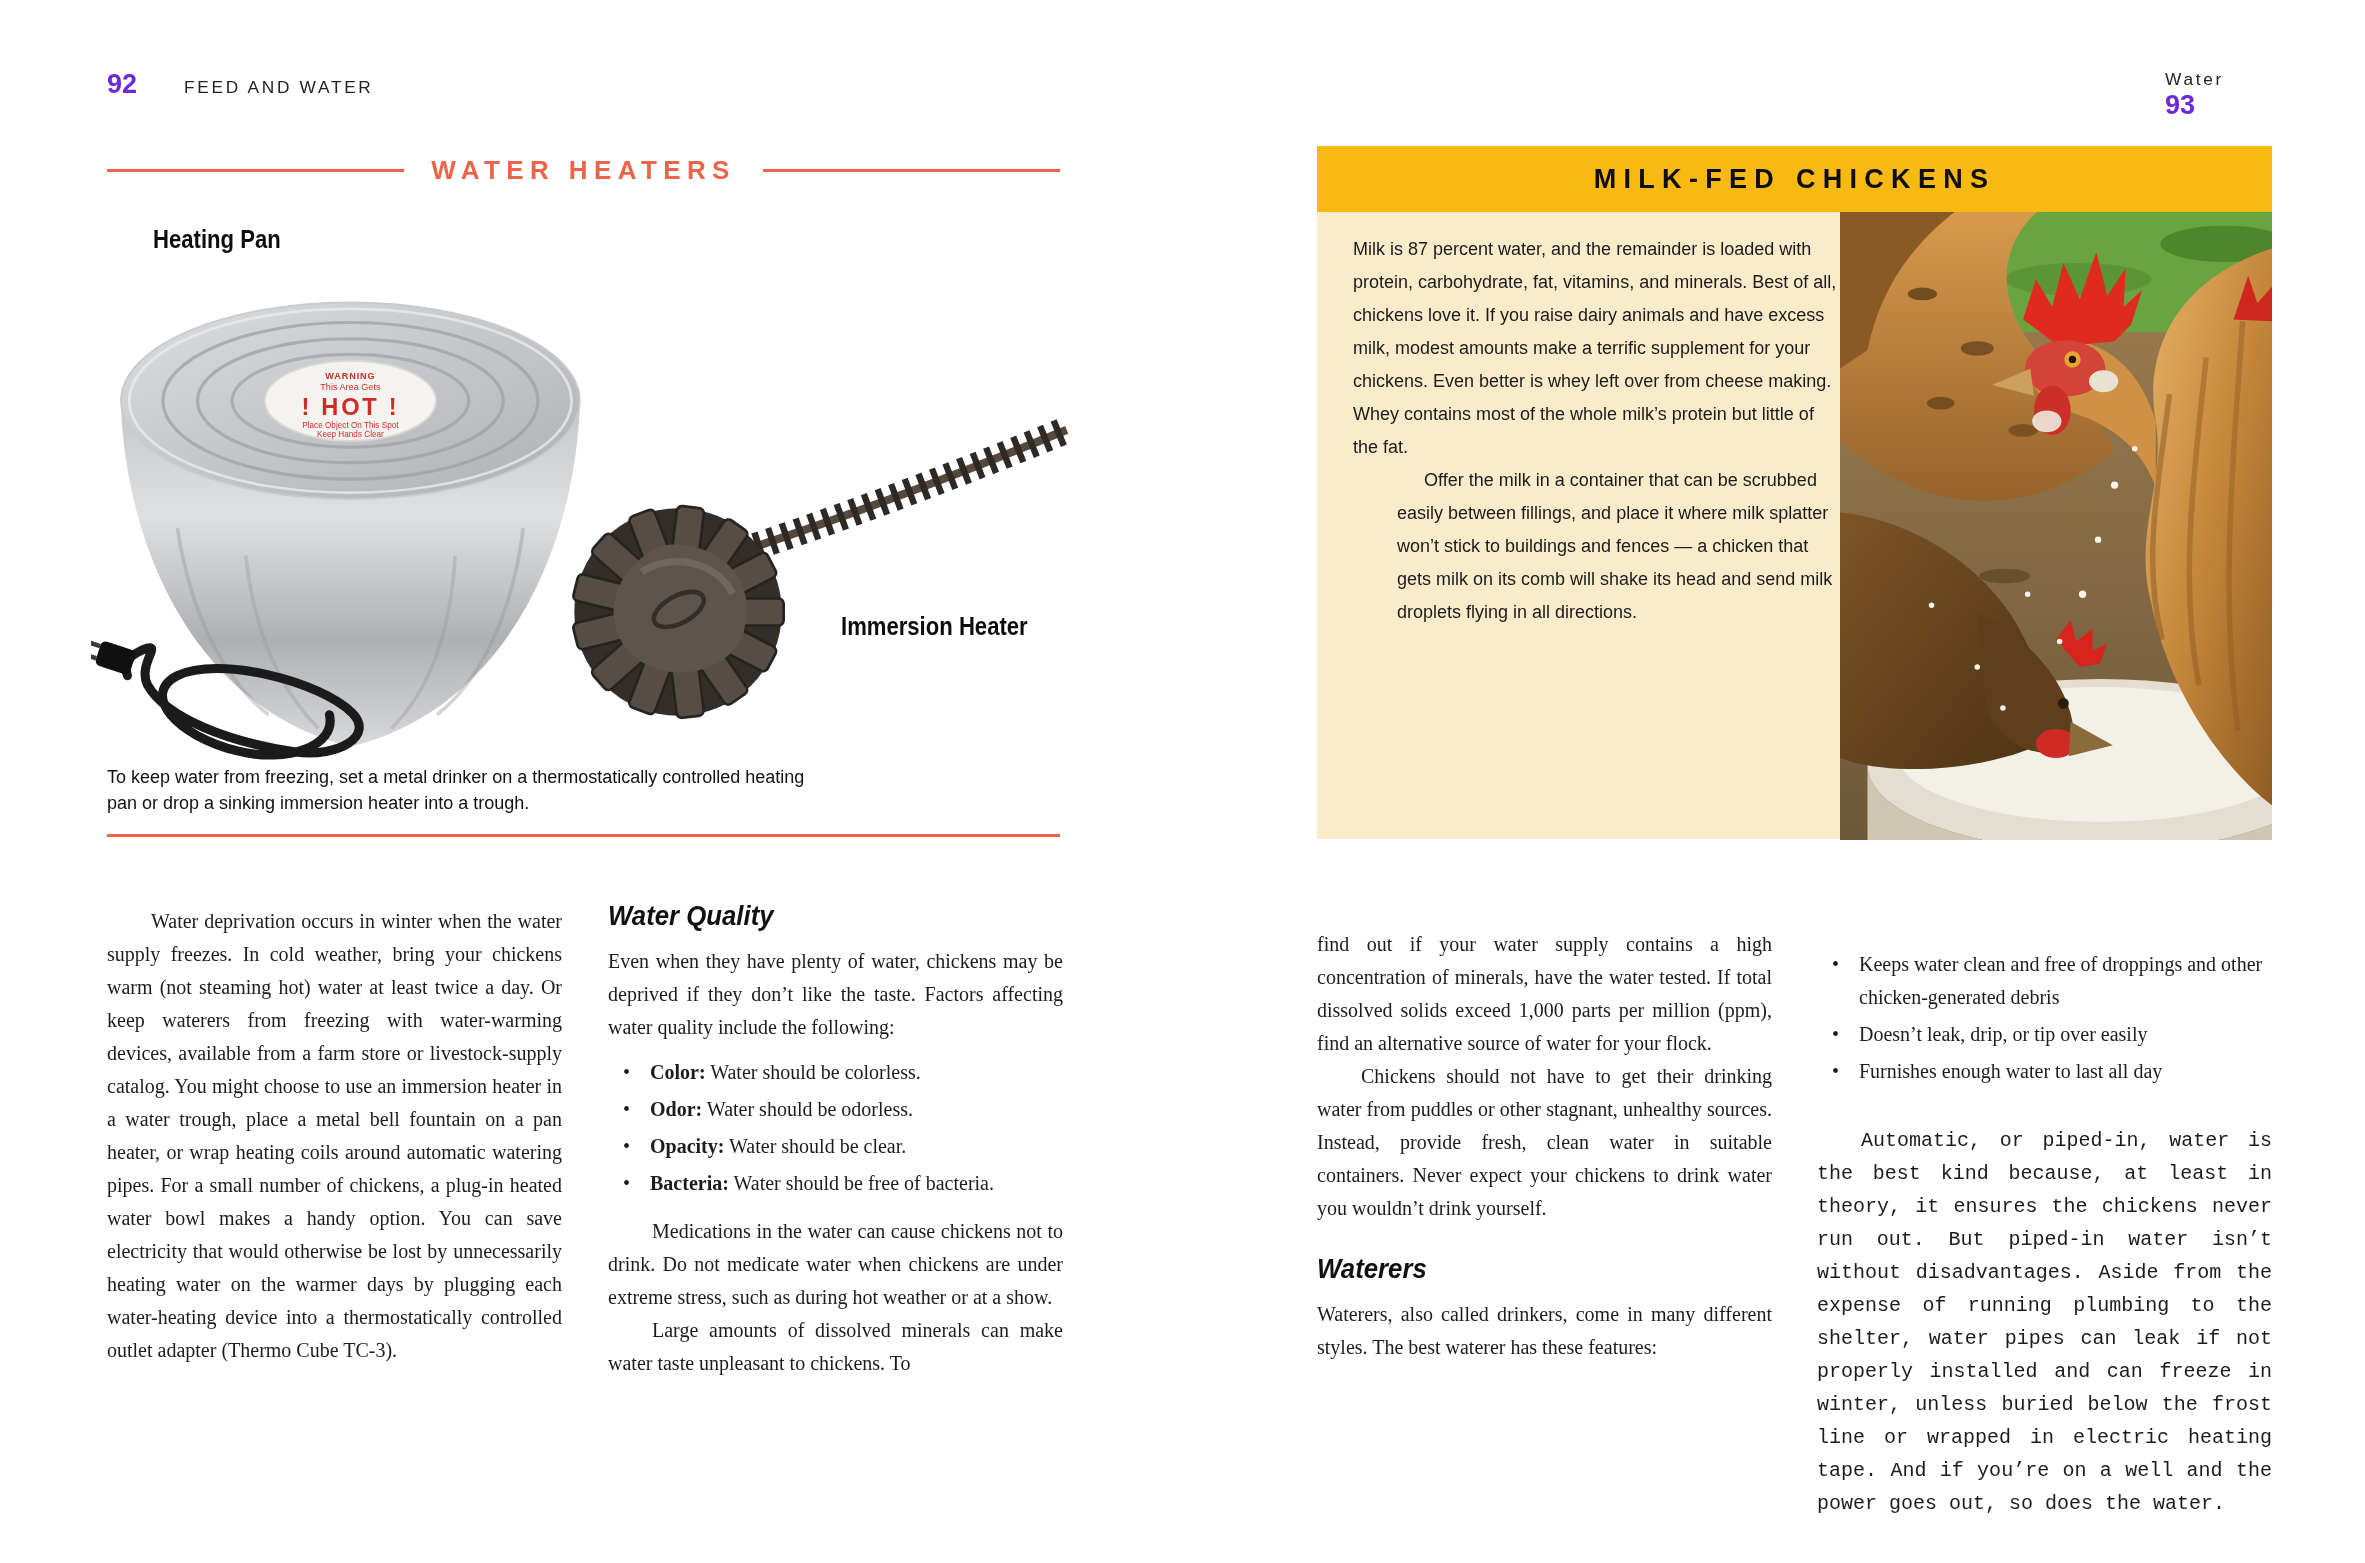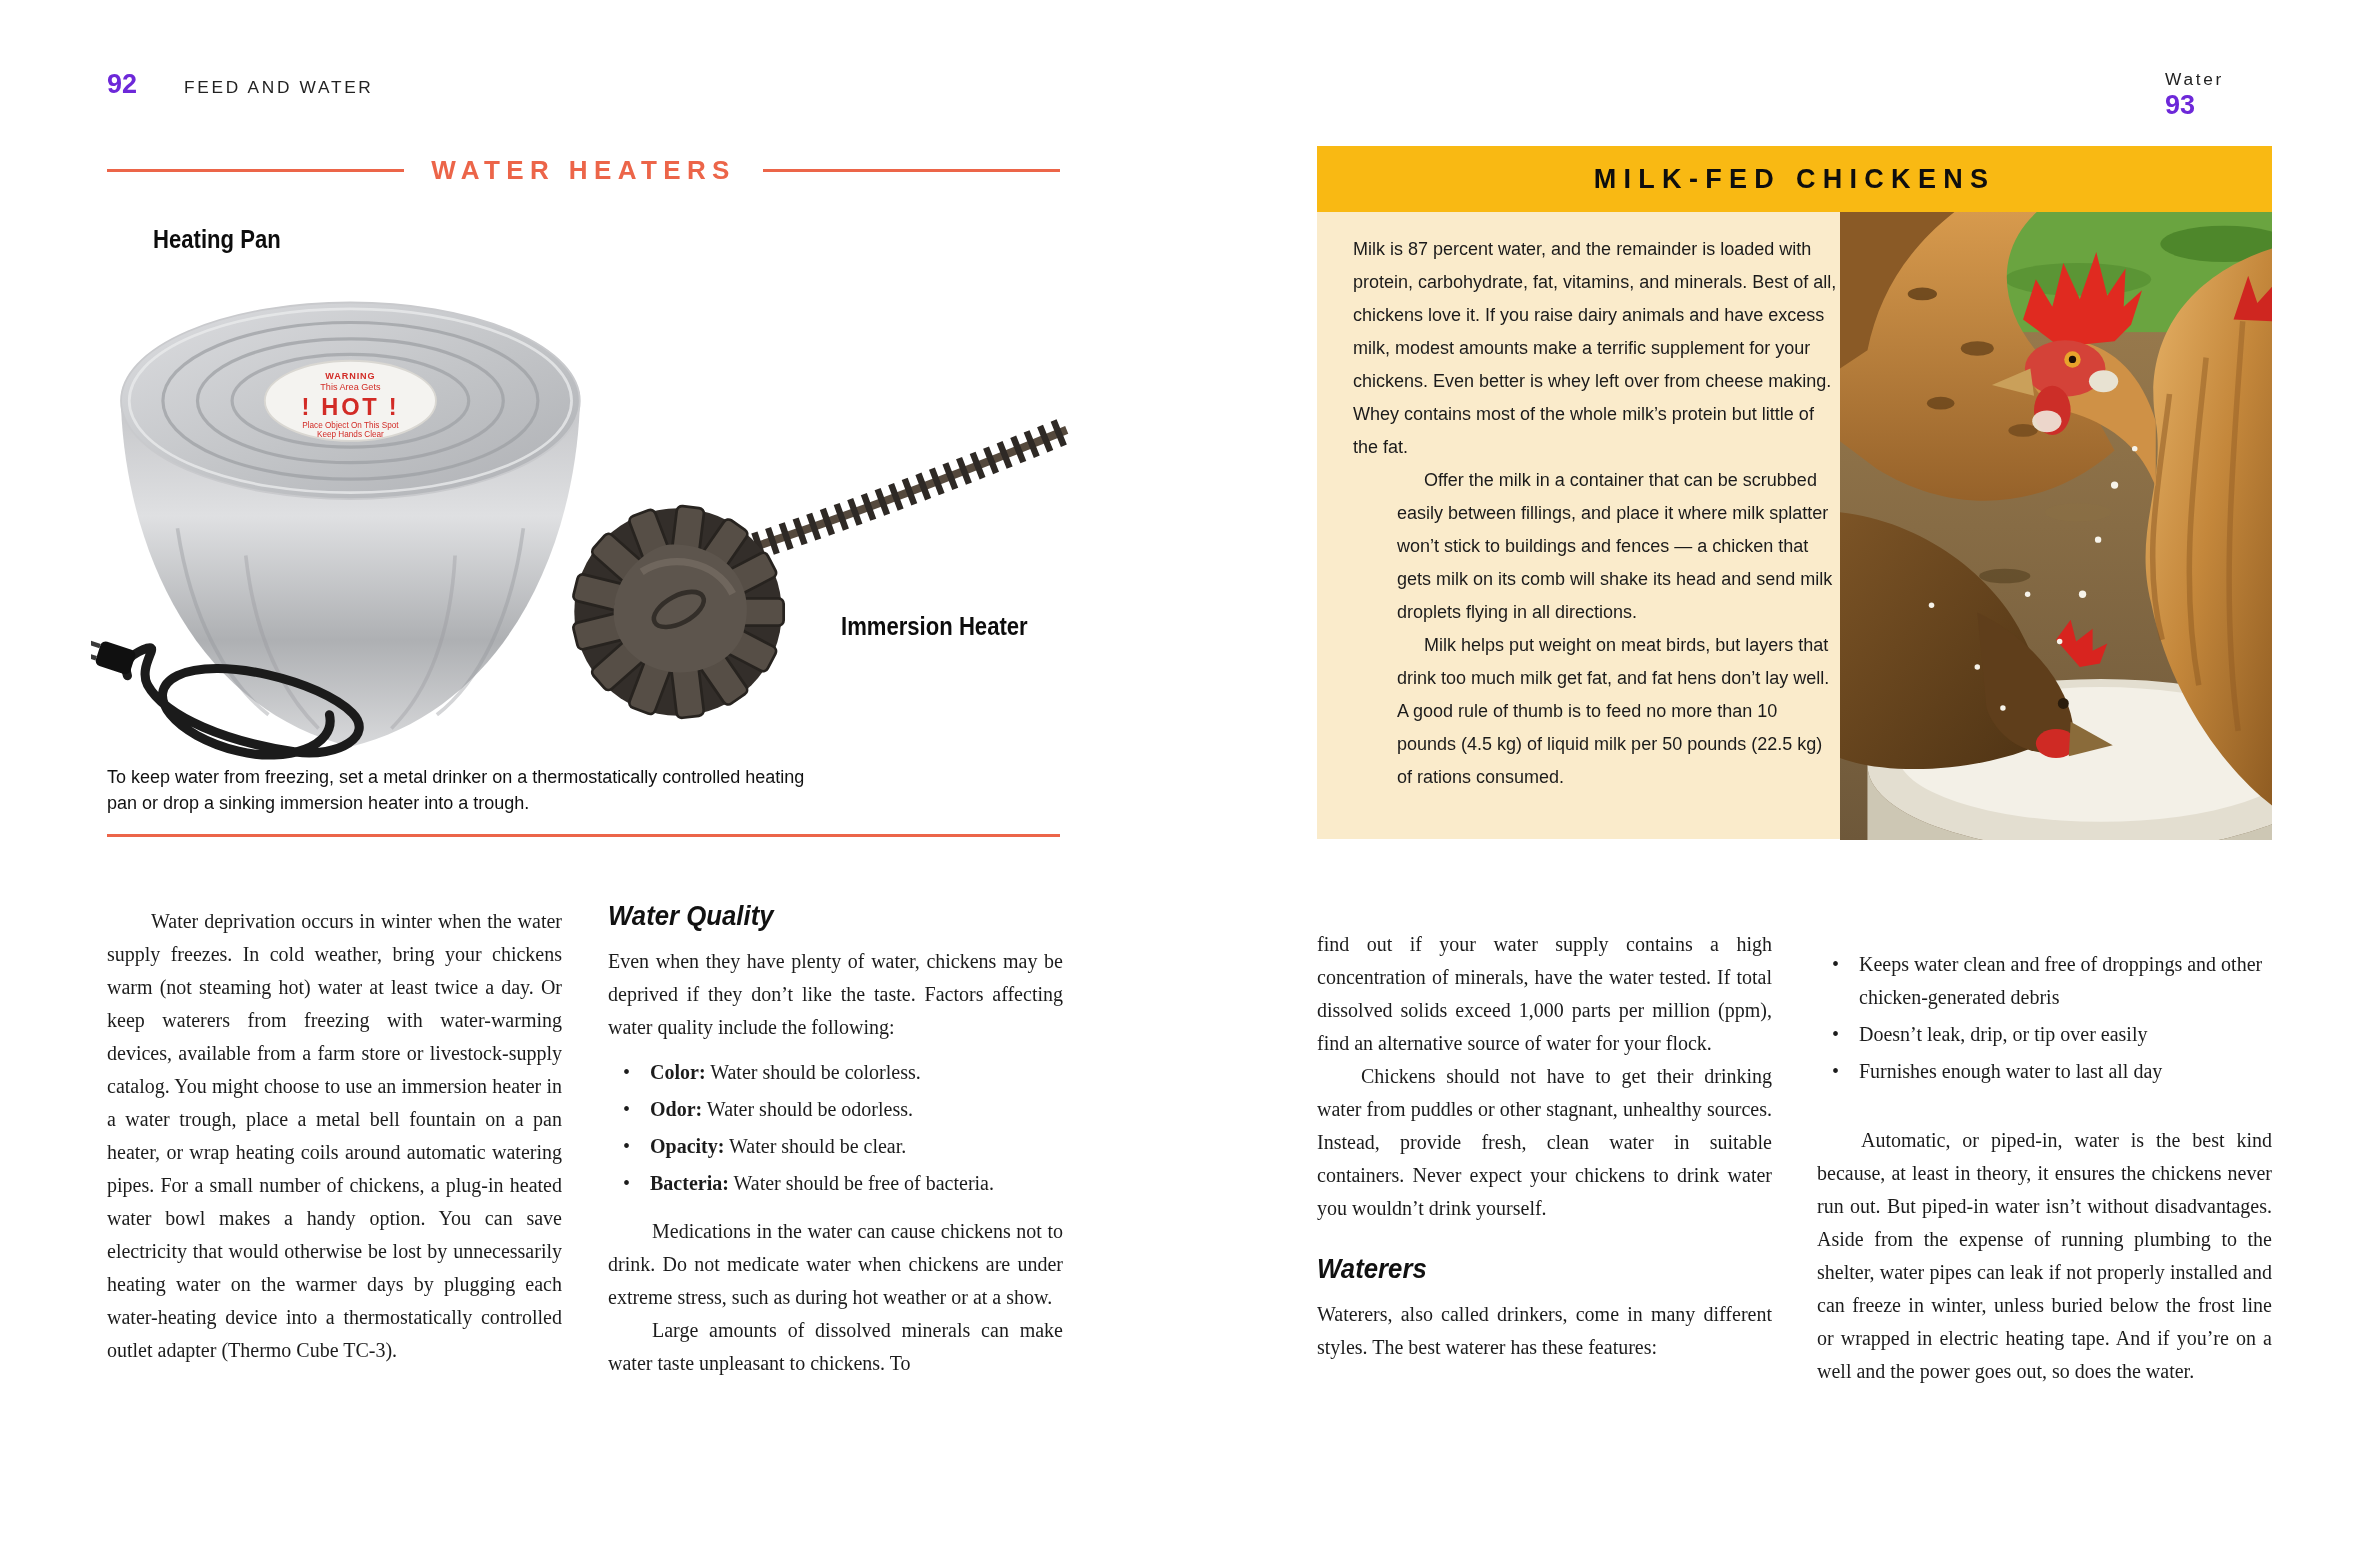--- a/index.html
+++ b/index.html
@@ -46,21 +46,21 @@
   .subhead{
     font-family:"Liberation Sans",sans-serif;font-style:italic;font-weight:bold;
     font-size:28px;color:#111;margin:0 0 12.7px 0;transform:scaleX(.92);transform-origin:left;
     text-align:left;
   }
   .subhead.mt{margin-top:27px;}
   ul.bullets{list-style:none;margin:12.7px 0 14.6px 0;padding:0;text-align:left;}
   ul.bullets li{position:relative;padding-left:38px;margin:4px;}
   ul.bullets li::before{content:"\2022";position:absolute;left:11px;top:0;}
   .b-lead{font-weight:bold;}
-  .gap-top{margin-top:36px !important;}
+  .gap-top{margin-top:36px !important;font-family:Liberation Mono, monospace;}
   
   .milk-box{position:absolute;left:1317px;top:146px;width:955px;height:693px;background:#faebcb;}
   .milk-head{
     position:absolute;left:0;top:0;width:100%;height:66px;background:#f9b913;
     display:flex;align-items:center;justify-content:center;
   }
   .milk-head span{
     font-family:"Liberation Sans",sans-serif;font-weight:bold;font-size:27px;
     letter-spacing:7.3px;color:#0e0e0e;white-space:nowrap;
   }
@@ -189,21 +189,20 @@
   <p class="indent">Large amounts of dissolved minerals can make water taste unpleasant to chickens. To</p>
 </div>
 
 <section class="milk-box">
   <div class="milk-head">
     <span>MILK-FED CHICKENS</span>
   </div>
   <div class="milk-text">
     <p>Milk is 87 percent water, and the remainder is loaded with protein, carbohydrate, fat, vitamins, and minerals. Best of all, chickens love it. If you raise dairy animals and have excess milk, modest amounts make a terrific supplement for your chickens. Even better is whey left over from cheese making. Whey contains most of the whole milk’s protein but little of the fat.</p>
     <p class="indent">Offer the milk in a container that can be scrubbed easily between fillings, and place it where milk splatter won’t stick to buildings and fences — a chicken that gets milk on its comb will shake its head and send milk droplets flying in all directions.</p>
-    <p class="indent">Milk helps put weight on meat birds, but layers that drink too much milk get fat, and fat hens don’t lay well. A good rule of thumb is to feed no more than 10 pounds (4.5 kg) of liquid milk per 50 pounds (22.5 kg) of rations consumed.</p>
   </div>
 
   <svg class="photo" viewBox="0 0 472 690" preserveAspectRatio="none">
     <defs>
       <linearGradient id="dirt" x1="0" y1="0" x2="0" y2="1">
         <stop offset="0" stop-color="#a08050"></stop>
           <stop offset="1" stop-color="#6e583a"></stop>
       </linearGradient>
       <linearGradient id="gold" x1="0" y1="0" x2="1" y2="1">
         <stop offset="0" stop-color="#e8b469"></stop>

